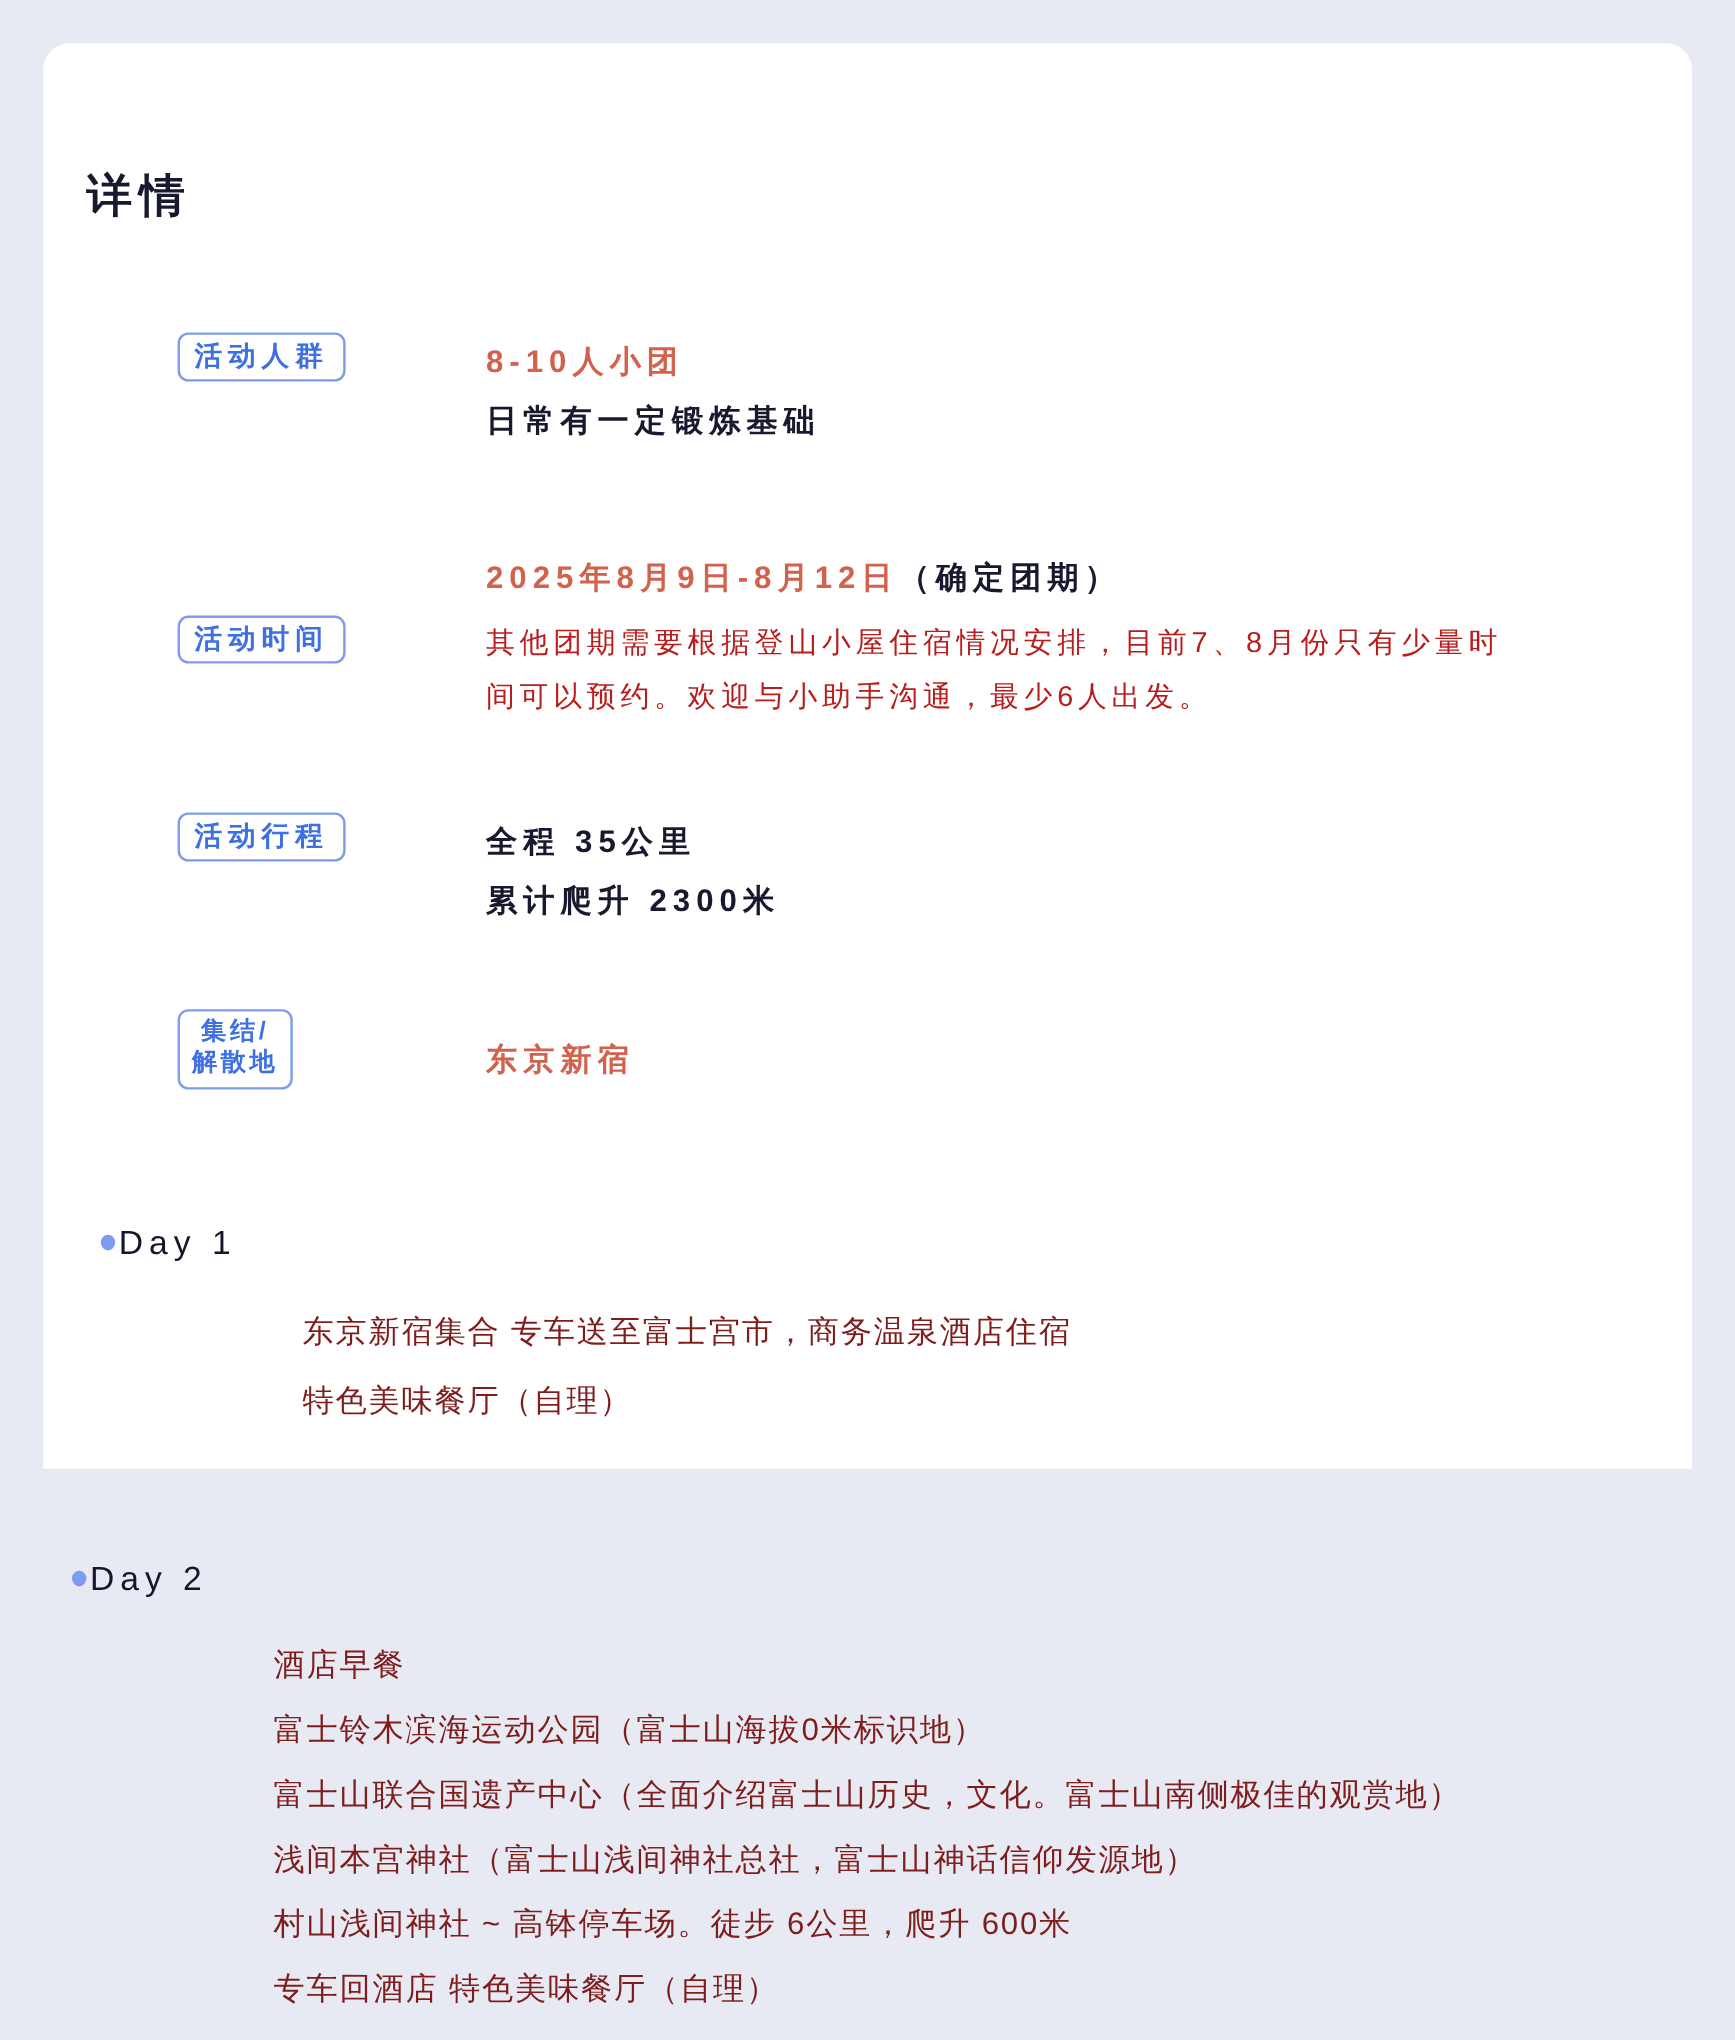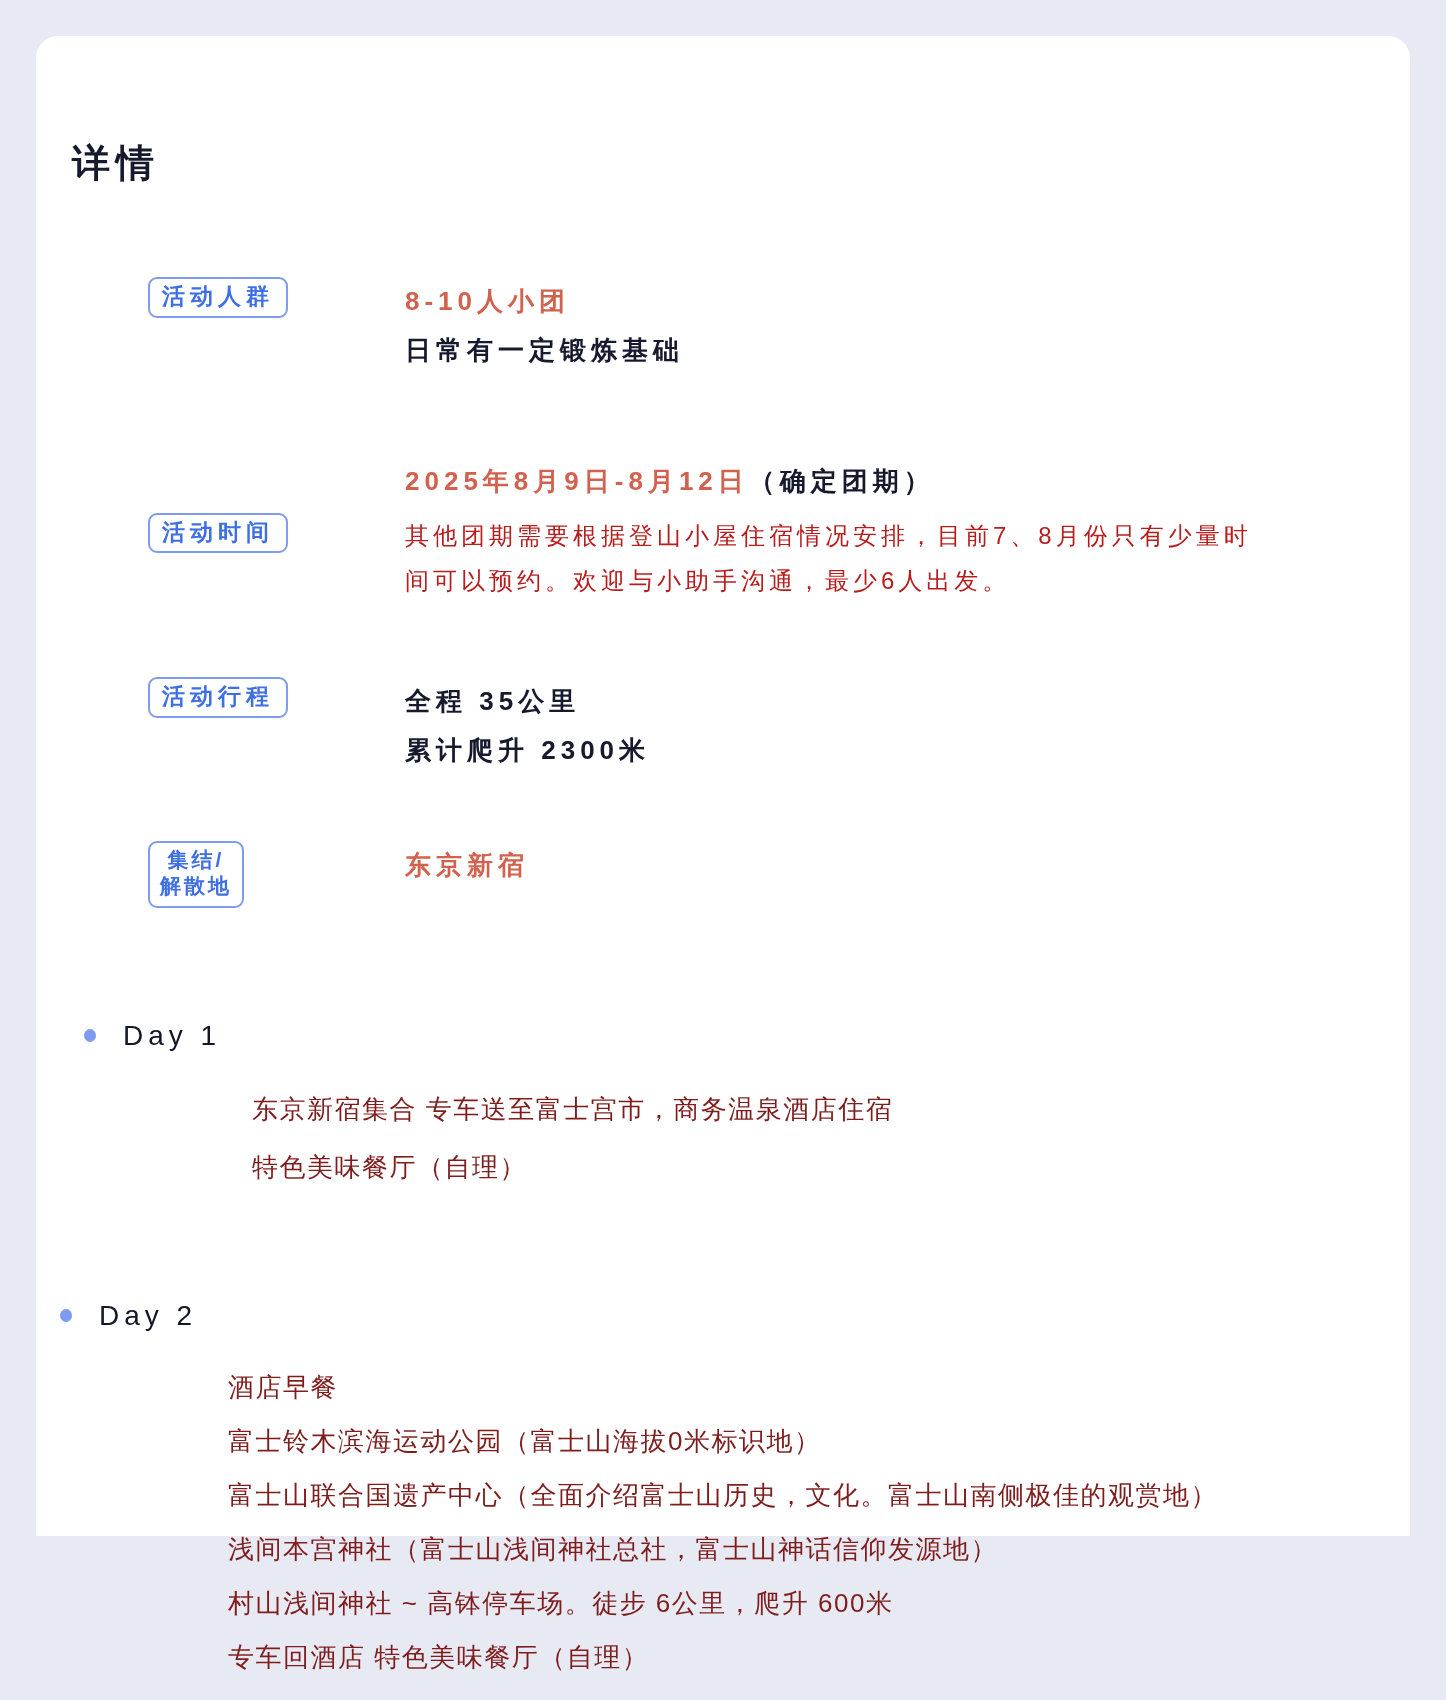--- a/index.html
+++ b/index.html
@@ -5,21 +5,21 @@
   * { margin: 0; padding: 0; box-sizing: border-box; }
   html, body {
     width: 1446px; height: 1700px;
     background: #e7eaf3;
     font-family: "Liberation Sans", "DejaVu Sans", sans-serif;
     overflow: hidden;
   }
   .card {
     position: absolute;
     left: 36px; top: 36px;
-    width: 1374px; height: 1500px;
+    width: 1374px; height: 1188px;
     background: #ffffff;
     border-radius: 22px 22px 0 0;
   }
   .page-title {
     margin: 102px 0 0 36px;
     font-size: 38px;
     font-weight: bold;
     letter-spacing: 6px;
     color: #171a2e;
   }
@@ -46,21 +46,21 @@
   .pill.two-line {
     text-align: center;
     letter-spacing: 3px;
     font-size: 21px;
     padding: 4px 10px 6px 10px;
     white-space: normal;
   }
   .row-1 { margin-top: 88px; align-items: flex-start; }
   .row-2 { margin-top: 88px; align-items: center; }
   .row-3 { margin-top: 74px; align-items: flex-start; }
-  .row-4 { margin-top: 66px; align-items: flex-start; }
+  .row-4 { margin-top: 66px; align-items: flex-end; }
   .content-line {
     font-size: 26px;
     font-weight: bold;
     letter-spacing: 5px;
     line-height: 49px;
     color: #171a2e;
   }
   .hl { color: #d2614e; }
   .date-line { margin-bottom: 14px; line-height: 36px; }
   .paragraph {
@@ -74,21 +74,20 @@
   .day-section { padding-left: 48px; }
   .day-1 { margin-top: 112px; }
   .day-2 { margin-top: 104px; padding-left: 24px; }
   .day-title {
     display: flex;
     align-items: center;
     font-size: 28px;
     font-weight: 500;
     letter-spacing: 5px;
     color: #14172a;
-    gap: 24px;
   }
   .bullet-dot {
     width: 12px; height: 13px;
     border-radius: 50%;
     background: #7d9bf0;
     margin-right: 3px;
     flex: 0 0 12px;
   }
   .day-lines { margin: 28px 0 0 168px; max-width: 1005px; }
   .day-line {

